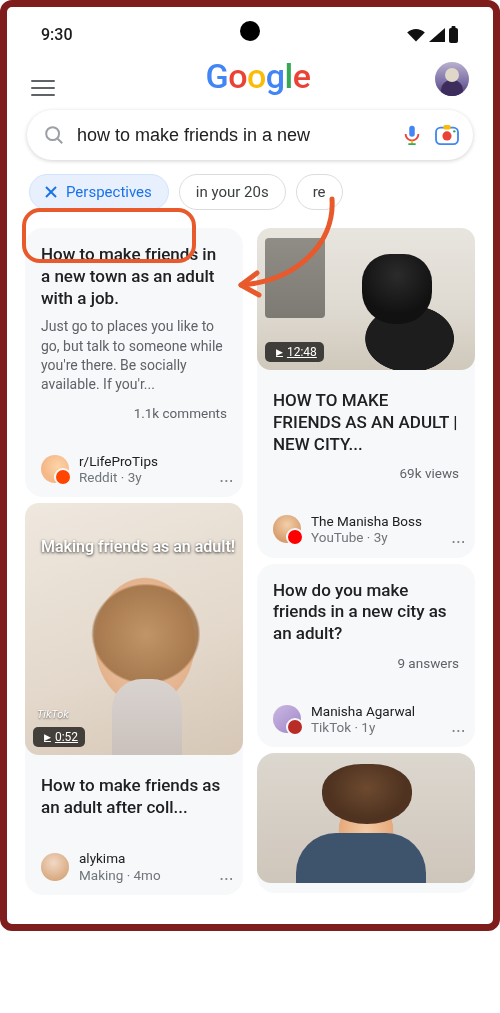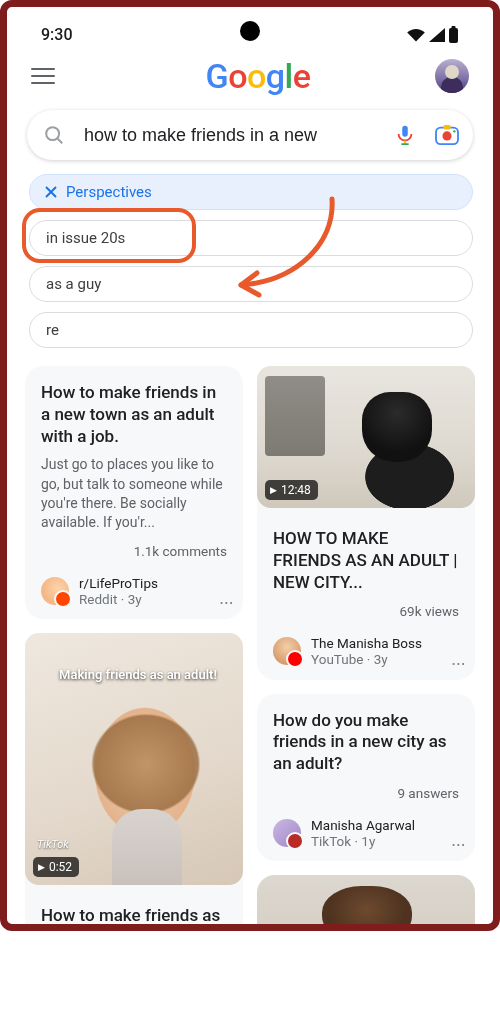--- a/index.html
+++ b/index.html
@@ -37,21 +37,21 @@
     padding: 18px 34px 6px 34px;
     font-size: 16px;
     font-weight: 500;
     color: #1a1a1a;
   }
   .status-right { display:flex; align-items:center; gap:2px; }
   .status-right svg { display:block; }
 
   .app-header {
     display: flex;
-    align-items: center;
+    align-items: flex-end;
     justify-content: space-between;
     padding: 6px 24px 0 24px;
   }
   .hamburger { width:24px; display:flex; flex-direction:column; gap:5px; }
   .hamburger div { height:2px; background:#5f6368; border-radius:1px; }
   .google-logo { font-size: 34px; font-weight: 500; letter-spacing:-0.5px; margin-left:26px;}
   .g-b { color:#4285F4; } .g-r { color:#EA4335; } .g-y { color:#FBBC05; } .g-g { color:#34A853; }
   .avatar {
     width: 34px; height:34px; border-radius:50%;
     background: linear-gradient(180deg,#b9b0cf 0%,#7c6fa6 60%,#4b3a78 100%);
@@ -60,35 +60,34 @@
   .avatar::after{content:'';position:absolute;left:10px;top:6px;width:14px;height:14px;border-radius:50%;background:#e0d7c8;}
   .avatar::before{content:'';position:absolute;left:6px;top:18px;width:22px;height:18px;border-radius:10px 10px 0 0;background:#3d2d5c;}
 
   .search-bar {
     margin: 14px 20px 0 20px;
     height: 50px;
     border-radius: 26px;
     box-shadow: 0 1px 4px rgba(0,0,0,0.18);
     display:flex; align-items:center;
     padding: 0 14px 0 16px;
-    gap: 19px;
+    gap: 12px;
     background:#fff;
   }
   .search-bar input {
     flex:1; border:none; outline:none; font-size:18px; color:#202124;
     background:transparent;
   }
   .mic { display:flex; align-items:center; }
   .cam { display:flex; align-items:center; }
 
   .chips {
     display:flex; gap:10px;
     padding: 14px 20px 4px 22px;
     overflow:hidden;
-    flex-direction:column;
   }
   .chip {
     border: 1px solid #dadce0;
     border-radius: 20px;
     padding: 8px 16px;
     font-size: 15px;
     color: #3c4043;
     white-space: nowrap;
     background:#fff;
   }
@@ -114,33 +113,33 @@
     position:absolute;
     top: 186px; left: 220px;
     z-index: 60;
     pointer-events:none;
   }
 
   .results {
     padding: 14px 18px 0 18px;
     display:flex; gap:14px;
   }
-  .col { flex:1; display:flex; flex-direction:column; gap:14px; }
+  .col { flex:1; display:flex; flex-direction:column; gap:6px; }
 
   .card {
     background:#f7f8f9;
     border-radius: 18px;
     padding: 16px 16px 12px 16px;
     position:relative;
   }
   .card-title { font-size:17px; font-weight:500; color:#202124; line-height:1.28; }
   .card-body { margin-top:8px; font-size:14px; color:#5f6368; line-height:1.38; }
   .card-meta { margin-top:10px; font-size:13.5px; color:#5f6368;text-align:right; }
   .card-footer {
-    margin-top:16px; display:flex; align-items:center; gap:10px;
+    margin-top:32px; display:flex; align-items:center; gap:10px;
   }
   .footer-text { font-size:13.5px; line-height:1.2; }
   .footer-text .ft-title { color:#202124; }
   .footer-text .ft-sub { color:#70757a; }
   .more-dots { position:absolute; right:8px; bottom:10px; color:#5f6368; letter-spacing:-1px; writing-mode:vertical-lr; font-size:14px; cursor:pointer;}
   .more-dots::before{content:'⋮'; }
 
   .favicon {
     width:28px; height:28px; border-radius:50%; position:relative;
     background:#ddd;
@@ -165,27 +164,27 @@
     background:#b92b27; border:2px solid #f7f8f9;
   }
 
   .thumb {
     width:100%; border-radius:14px; position:relative; overflow:hidden;
     margin-bottom:10px;
   }
   .thumb .dur {
     position:absolute; bottom:8px; left:8px;
     background: rgba(0,0,0,0.7); color:#fff;
-    font-size:12px; padding:3px 7px 3px 5px;
-    border-radius:5px; display:flex; align-items:center; gap:4px;
+    font-size:12px; padding:3px 7px 3px 11px;
+    border-radius:5px; display:flex; align-items:center; gap:4px;text-decoration:underline;
   }
   .thumb .dur::before{content:'▶'; font-size:9px;}
   .thumb .overlay-text {
     position:absolute; top:34px; left:8px; right:0;
-    text-align:center; color:#fff; font-size:13px; font-weight:600;
+    text-align:center; color:#fff; font-size:16px; font-weight:600;
     text-shadow: 0 1px 3px rgba(0,0,0,0.8);
   }
   .thumb .tiktok-wm {
     position:absolute; left:12px; bottom:34px; color:#fff; font-size:11px;
     text-shadow:0 1px 2px rgba(0,0,0,0.6);
     font-style:italic;
   }
 
   
   .thumb.video1 {
@@ -301,22 +300,21 @@
   </div>
 
   <div class="chips">
     <div class="chip active">
       <svg width="14" height="14" viewBox="0 0 14 14" stroke="currentColor" stroke-width="2">
           <line x1="2" y1="2" x2="12" y2="12"></line>
           <line x1="12" y1="2" x2="2" y2="12"></line>
         </svg>
       <span>Perspectives</span>
     </div>
-    <div class="chip">in issue 20s</div>
-    <div class="chip">as a guy</div>
+    <div class="chip">in your 20s</div>
     <div class="chip">re</div>
   </div>
 
   <div class="highlight-ring"></div>
   <svg class="curve-arrow" width="120" height="110" viewBox="0 0 120 110">
     <path d="M105 6 C 108 50, 70 88, 14 92" fill="none" stroke="#e8592b" stroke-width="5" stroke-linecap="round"></path>
     <path d="M14 92 L30 80 M14 92 L32 102" fill="none" stroke="#e8592b" stroke-width="5" stroke-linecap="round"></path>
   </svg>
 
   <div class="results">

